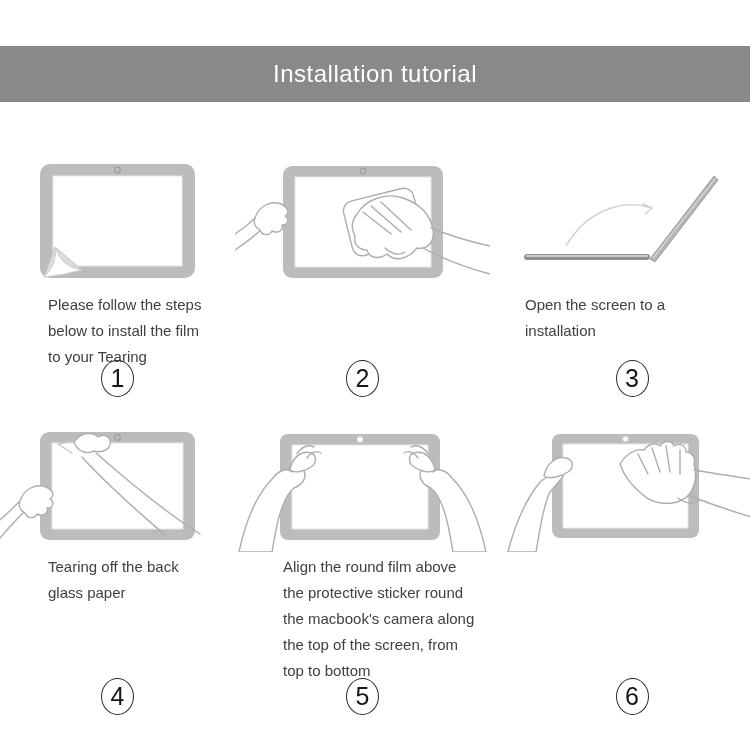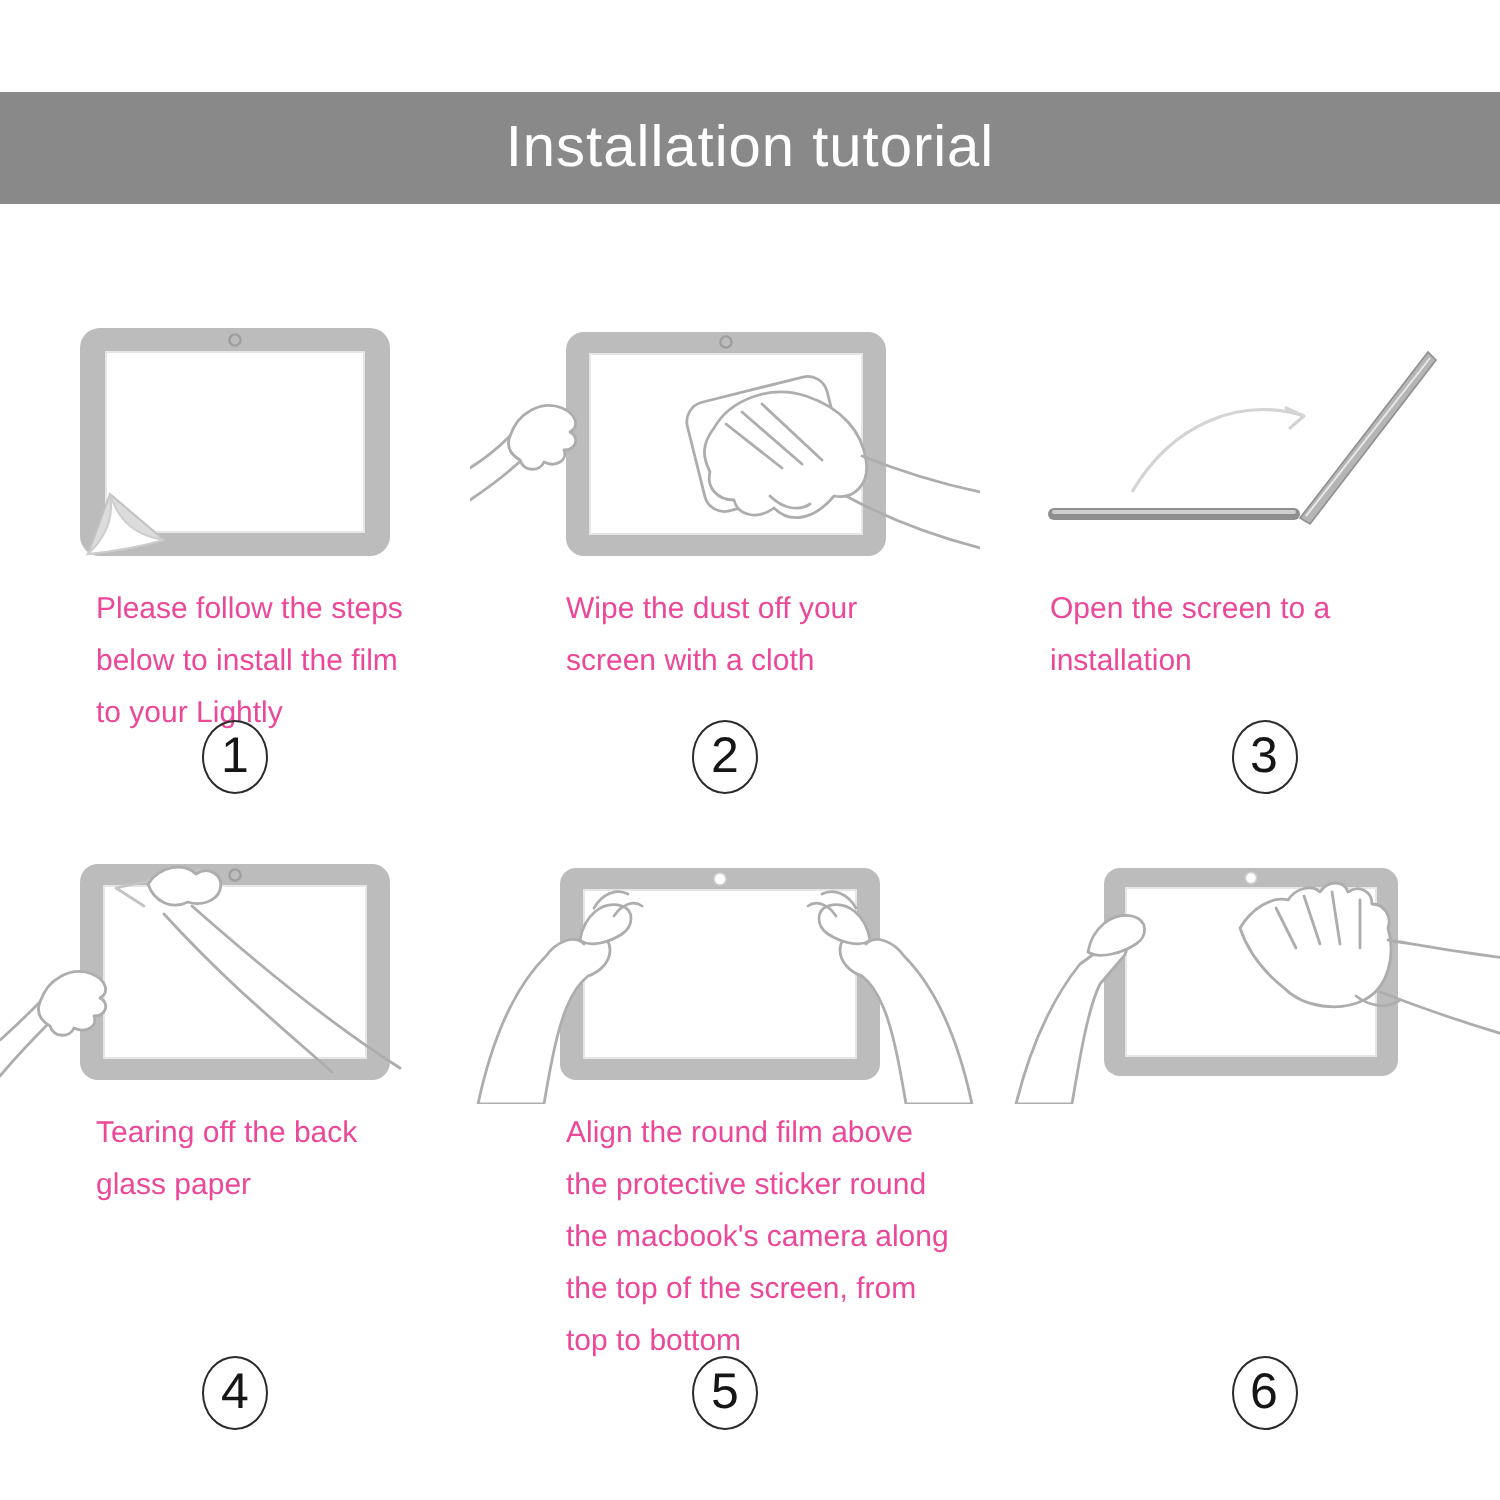--- a/index.html
+++ b/index.html
@@ -6,34 +6,34 @@
   #stage{
     position:relative;width:750px;height:750px;background:#fff;overflow:hidden;
     font-family:"Liberation Sans", sans-serif;color:#1d1d1d;
   }
   
   .banner{
     position:absolute;left:0;top:46px;width:750px;height:56px;
     background:#898989;display:flex;align-items:center;justify-content:center;
   }
   .banner h1{
-    margin:0;font-size:29px;font-weight:400;color:#ffffff;letter-spacing:.5px;
+    margin:0;font-size:24px;font-weight:400;color:#ffffff;letter-spacing:.5px;
   }
   
   .step{position:absolute;}
   .r1{top:150px;height:270px;}
   .r2{top:420px;height:330px;}
   .c1{left:0;width:235px;}
   .c2{left:235px;width:255px;}
   .c3{left:502px;width:260px;}
   .art{display:block;}
   .r1 .art{height:140px;}
   .r2 .art{height:132px;}
   .art svg{display:block;}
-  .desc{font-size:15px;line-height:26px;color:#ec4899;margin-top:2px;}
+  .desc{font-size:15px;line-height:26px;color:#404040;margin-top:2px;}
   .desc .line{white-space:nowrap;}
   .c1 .desc{padding-left:48px;}
   .c2 .desc{padding-left:48px;}
   .c3 .desc{padding-left:23px;}
   
   .num{
     position:absolute;left:0;right:0;display:flex;justify-content:center;
   }
   .r1 .num{top:210px;}
   .r2 .num{top:258px;}
@@ -61,21 +61,21 @@
         <rect x="40" y="14" width="155" height="114" rx="10" fill="#bcbcbc"></rect>
         <rect x="53" y="26" width="129" height="90" fill="#ffffff" stroke="#e6e6e6"></rect>
         <circle cx="117.5" cy="20" r="2.8" fill="#bcbcbc" stroke="#9e9e9e" stroke-width="1.2"></circle>
         <path d="M44,127 L82,120 L55,97 Z" fill="#dcdcdc" stroke="#c2c2c2" stroke-width="1"></path>
         <path d="M44,127 Q64,125 82,120 Q61,117 55,97 Q58,114 44,127 Z" fill="#ffffff" stroke="#cdcdcd" stroke-width="1"></path>
       </svg>
     </div>
     <div class="desc">
       <div class="line">Please follow the steps</div>
       <div class="line">below to install the film</div>
-      <div class="line">to your Lightly</div>
+      <div class="line">to your Tearing</div>
     </div>
     <div class="num">
       <span class="badge">1</span>
     </div>
   </section>
 
   <section class="step r1 c2">
     <div class="art">
       <svg width="255" height="140" viewBox="0 0 255 140">
         <rect x="48" y="16" width="160" height="112" rx="9" fill="#bcbcbc"></rect>
@@ -85,24 +85,20 @@
         <path class="hline" d="M0,100 C12,92 22,84 30,76 M0,84 C8,79 14,74 20,68"></path>
         <path class="hand" d="M20,68 C24,56 36,50 46,54 C53,57 55,63 50,66 C55,69 53,75 47,75 C49,80 43,84 37,81 C35,86 27,86 25,80 C20,77 18,73 20,68 Z"></path>
 
         <rect x="112" y="44" width="72" height="56" rx="10" fill="#ffffff" stroke="#adadad" stroke-width="1.4" transform="rotate(-14 148 72)"></rect>
 
         <path class="hand" d="M122,64 C130,50 150,42 168,48 C186,54 196,66 198,80 C200,92 192,100 182,98 C172,110 160,112 152,104 C144,110 134,108 132,100 C124,100 118,94 120,86 C116,78 116,72 122,64 Z"></path>
         <path class="hline" d="M128,62 L156,84 M136,56 L166,82 M146,52 L176,80"></path>
         <path class="hline" d="M150,98 C156,104 164,106 170,102"></path>
         <path class="hline" d="M196,78 C216,86 236,92 255,96 M188,98 C210,110 232,118 255,124"></path>
       </svg>
-    </div>
-    <div class="desc">
-      <div class="line">Wipe the dust off your</div>
-      <div class="line">screen with a cloth</div>
     </div>
     <div class="num">
       <span class="badge">2</span>
     </div>
   </section>
 
   <section class="step r1 c3">
     <div class="art">
       <svg width="260" height="140" viewBox="0 0 260 140">
 

